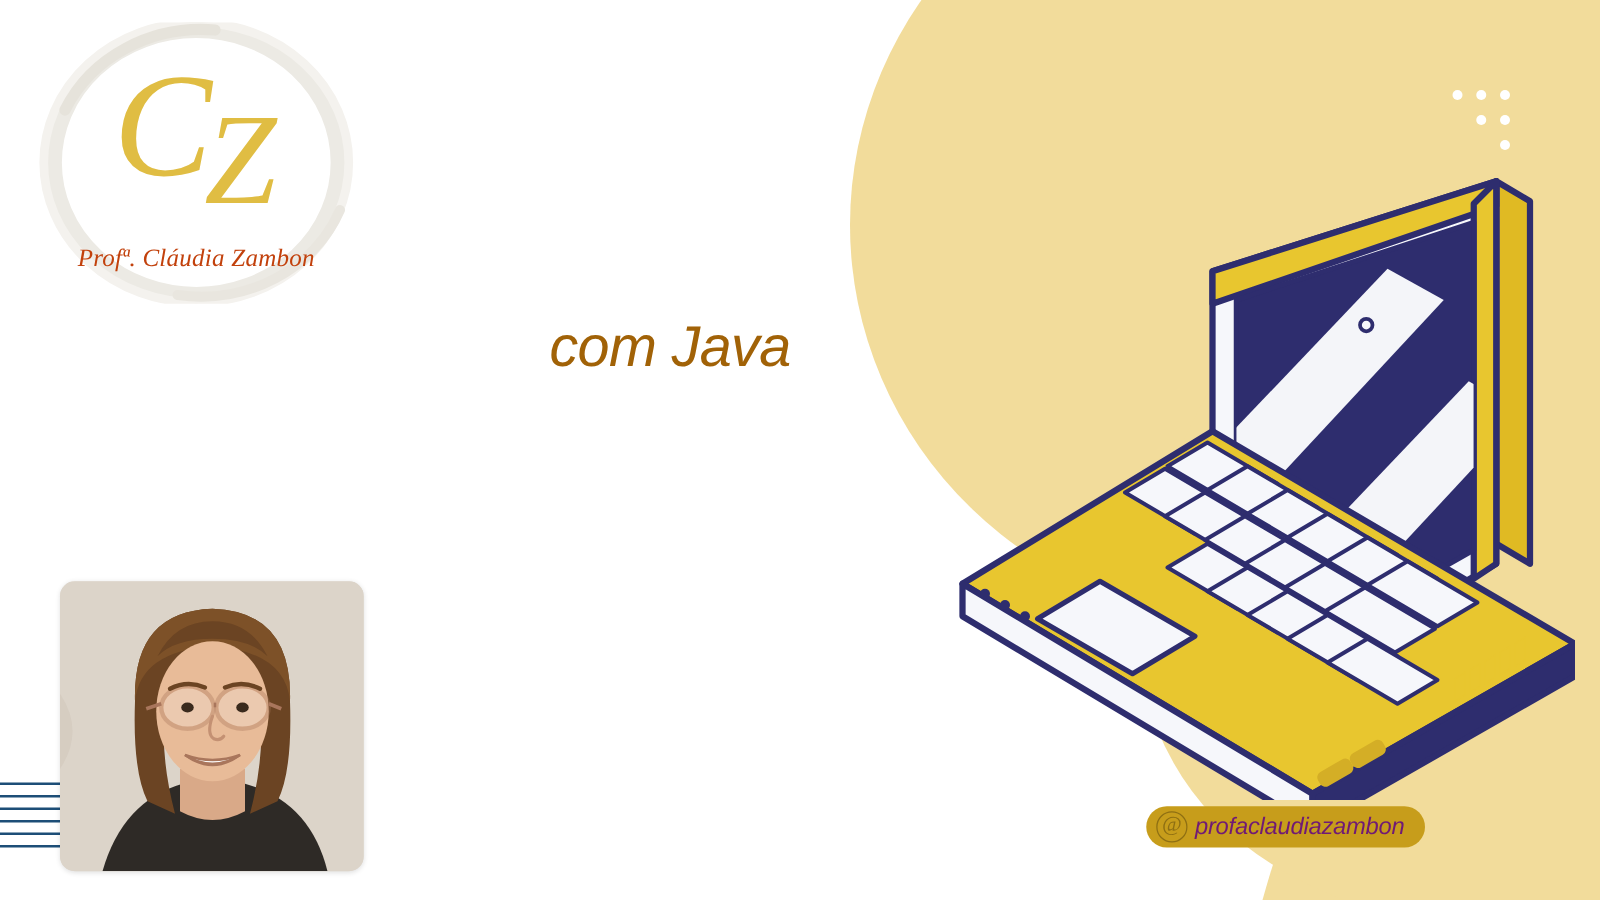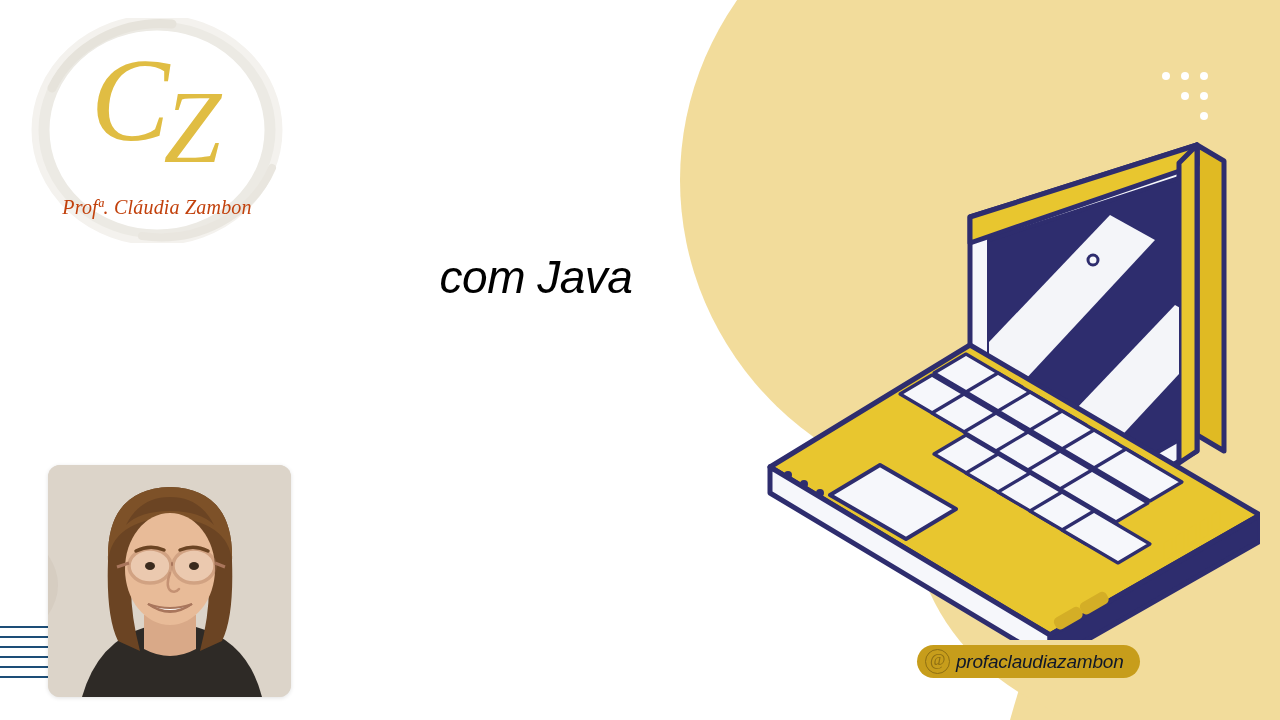--- a/index.html
+++ b/index.html
@@ -23,39 +23,39 @@
   .logo .cz .c{font-size:118px;}
   .logo .cz .z{font-size:104px;position:relative;top:22px;left:-4px;}
   .logo .name{position:absolute;left:0;top:178px;width:100%;text-align:center;
               font-family:"Liberation Serif",serif;font-size:20px;color:#c2410c;letter-spacing:.2px;}
 
   
   .headline{position:absolute;left:236px;top:240px;width:600px;text-align:center;}
   .headline .l1,.headline .l2{font-weight:bold;color:#c39212;letter-spacing:-1px;line-height:1.06;}
   .headline .l1{font-size:66px;}
   .headline .l2{font-size:66px;}
-  .headline .l3{font-size:46px;color:#000000;margin-top:10px;letter-spacing:-.5px;}
+  .headline .l3{font-size:46px;color:#a16207;margin-top:10px;letter-spacing:-.5px;}
 
   
   .lines{position:absolute;left:0;top:626px;width:50px;height:56px;}
   .lines i{position:absolute;left:0;width:50px;height:2px;background:#1d4e77;display:block;}
   .photo{position:absolute;left:48px;top:465px;width:243px;height:232px;border-radius:12px;
          overflow:hidden;background:#ded6cb;box-shadow:0 1px 4px rgba(0,0,0,.12);}
   .photo svg{display:block;}
 
   
   .laptop{position:absolute;left:760px;top:95px;width:500px;height:545px;}
 
   
   .badge{position:absolute;left:917px;top:645px;height:33px;border-radius:17px;
          background:#c79d1b;display:flex;align-items:center;padding:0 16px 0 8px;}
   .badge .at{width:23px;height:23px;border-radius:50%;border:1.6px solid #8e6f13;
              color:#8e6f13;font-size:17px;line-height:20px;text-align:center;
              font-family:"Liberation Serif",serif;margin-right:6px;}
-  .badge .handle{color:#0f172a;font-size:19px;letter-spacing:-.2px;}
+  .badge .handle{color:#701a75;font-size:19px;letter-spacing:-.2px;}
 </style>
 </head>
 <body>
 
 <div id="stage">
 
   <div class="blob"></div>
   <svg class="blob-cut" width="1280" height="720" viewBox="0 0 1280 720">
     <path d="M1280 300 L1280 720 L1010 720 Q1055 560 1140 420 Z" fill="#f2dc9b"></path>
     <path d="M975 300 q-80 130 -60 250 q30 120 160 170 l205 0 l0 -420 Z" fill="#f2dc9b"></path>

